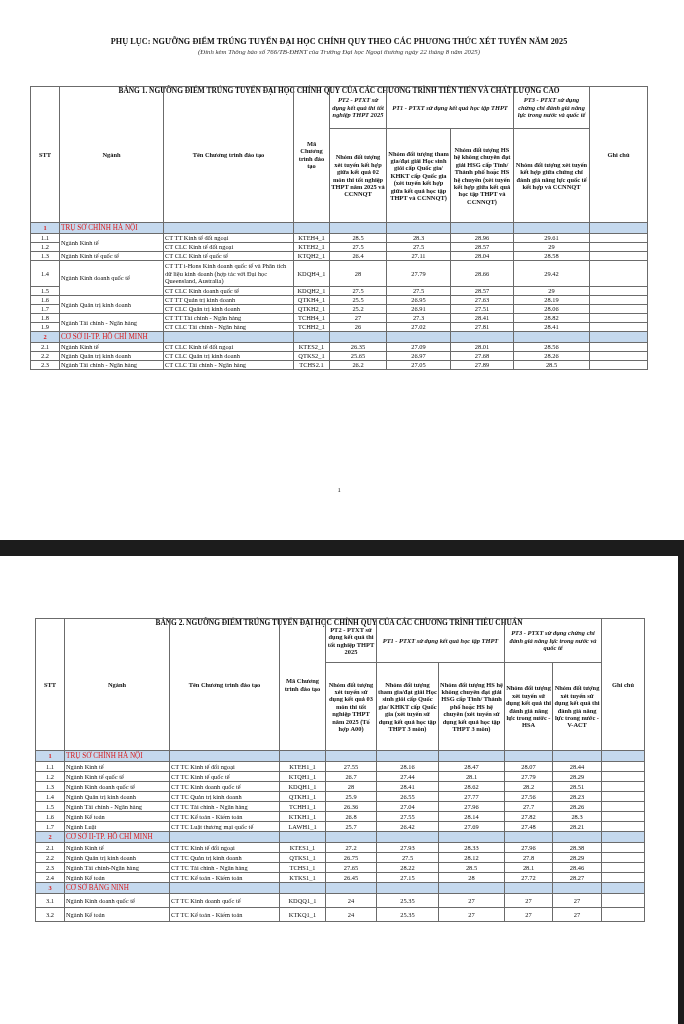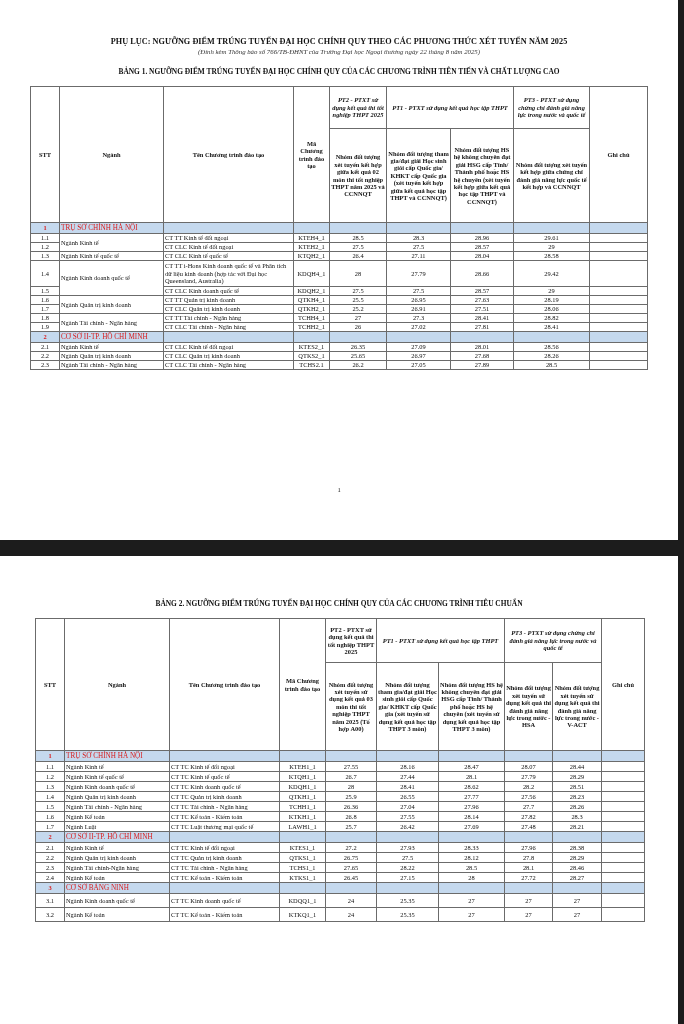--- a/index.html
+++ b/index.html
@@ -7,33 +7,33 @@
     width: 684px; height: 1024px; overflow: hidden;
     background: #1c1c1c;
     font-family: "Liberation Serif", "DejaVu Serif", serif;
     color: #111;
     position: relative;
   }
   .page {
     position: absolute; left: 0; width: 678px; background: #fff;
     overflow: hidden;
   }
-  #page1 { top: 0; height: 540px; }
+  #page1 { top: 0; height: 540px; padding-left: 7px; }
   #page2 { top: 556px; height: 468px; }
   .doc-title {
     position: absolute; top: 37px; left: 0; width: 678px; text-align: center;
     font-weight: bold; font-size: 8.2px; letter-spacing: 0.05px;
   }
   .doc-sub {
     position: absolute; top: 48px; left: 0; width: 678px; text-align: center;
     font-style: italic; font-size: 6.8px; color: #333;
   }
   .tbl-title {
     position: absolute; left: 0; width: 678px; text-align: center;
-    font-weight: bold; font-size: 7.4px;
+    font-weight: bold; font-size: 7.4px; margin-top: 19px;
   }
   #page1 .tbl-title { top: 67px; }
   #page2 .tbl-title { top: 43px; }
   table {
     position: absolute; border-collapse: collapse; table-layout: fixed;
     font-size: 6.4px; line-height: 1.15;
   }
   #t1 { top: 86px; left: 30px; width: 617px; }
   #t2 { top: 62px; left: 35px; width: 609px; }
   td, th {

